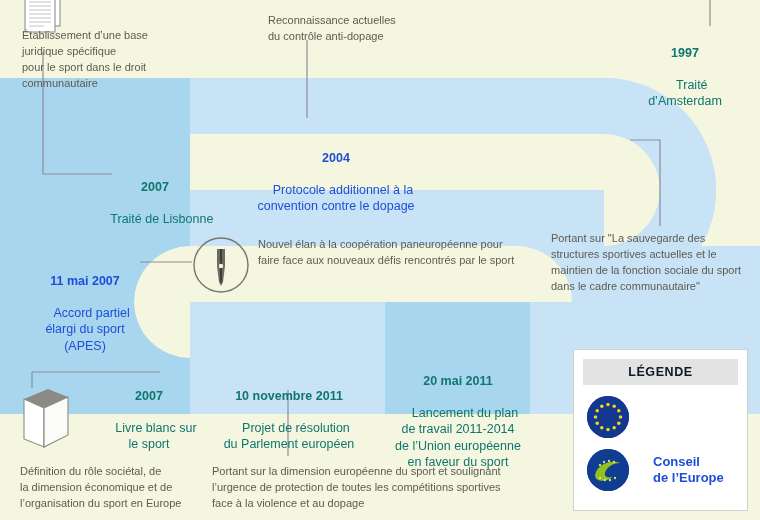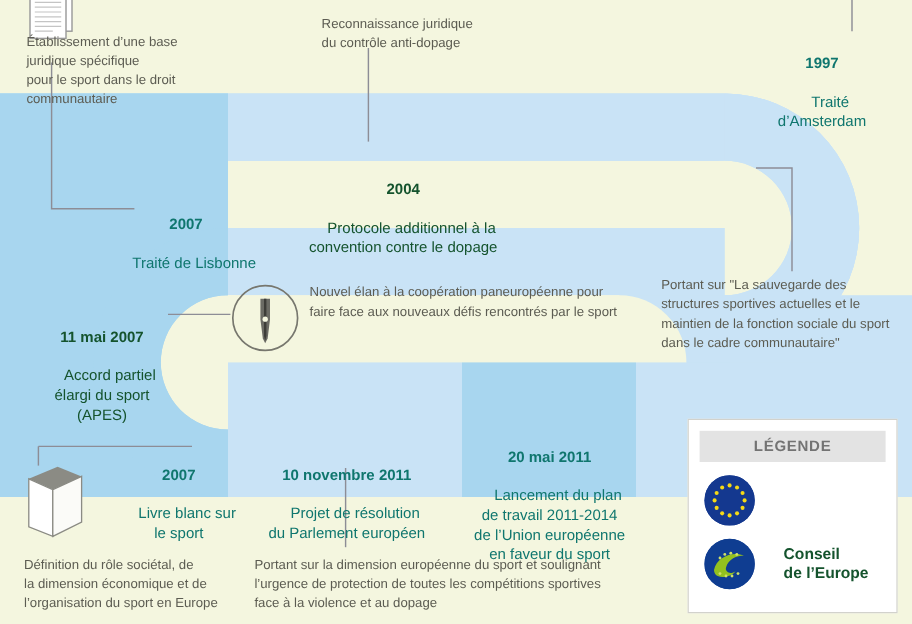--- a/index.html
+++ b/index.html
@@ -33,37 +33,37 @@
     font-size: 11px;
     line-height: 1.45;
   }
   .ev {
     text-align: center;
     font-size: 12.5px;
     line-height: 1.30;
   }
   .ev .yr { font-weight: bold; display: block; }
   .eu  { color: #0f766e; }
-  .coe { color: #14532d; }
+  .coe { color: #1d4ed8; }
 
   
   .legend {
     position: absolute;
     left: 573px;
     top: 349px;
     width: 175px;
     height: 162px;
     background: #ffffff;
     border: 1px solid #d2d2cc;
     box-sizing: border-box;
     padding: 9px 9px;
   }
   .legend-title {
     background: #e3e3e3;
-    color: #737373;
+    color: #0f172a;
     font-size: 12.5px;
     font-weight: bold;
     letter-spacing: .6px;
     text-align: center;
     padding: 6px 0 6px;
   }
   .legend-row {
     display: flex;
     align-items: center;
     margin-top: 11px;
@@ -336,21 +336,21 @@
 
   <div class="txt note" style="left:22px; top:28px; width:190px;">Établissement d’une base
 juridique spécifique
 pour le sport dans le droit
 communautaire</div>
   <div class="txt ev eu" style="left:62px; top:146px; width:186px;">
     <span class="yr">2007</span>
     <span>Traité de Lisbonne</span>
   </div>
 
-  <div class="txt note" style="left:268px; top:13px; width:240px;">Reconnaissance juridique
+  <div class="txt note" style="left:268px; top:13px; width:240px;">Reconnaissance actuelles
 du contrôle anti-dopage</div>
   <div class="txt ev coe" style="left:230px; top:117px; width:212px;">
     <span class="yr">2004</span>
     <span>Protocole additionnel à la
 convention contre le dopage</span>
   </div>
 
   <div class="txt ev eu" style="left:620px; top:12px; width:130px;">
     <span class="yr">1997</span>
     <span>Traité

